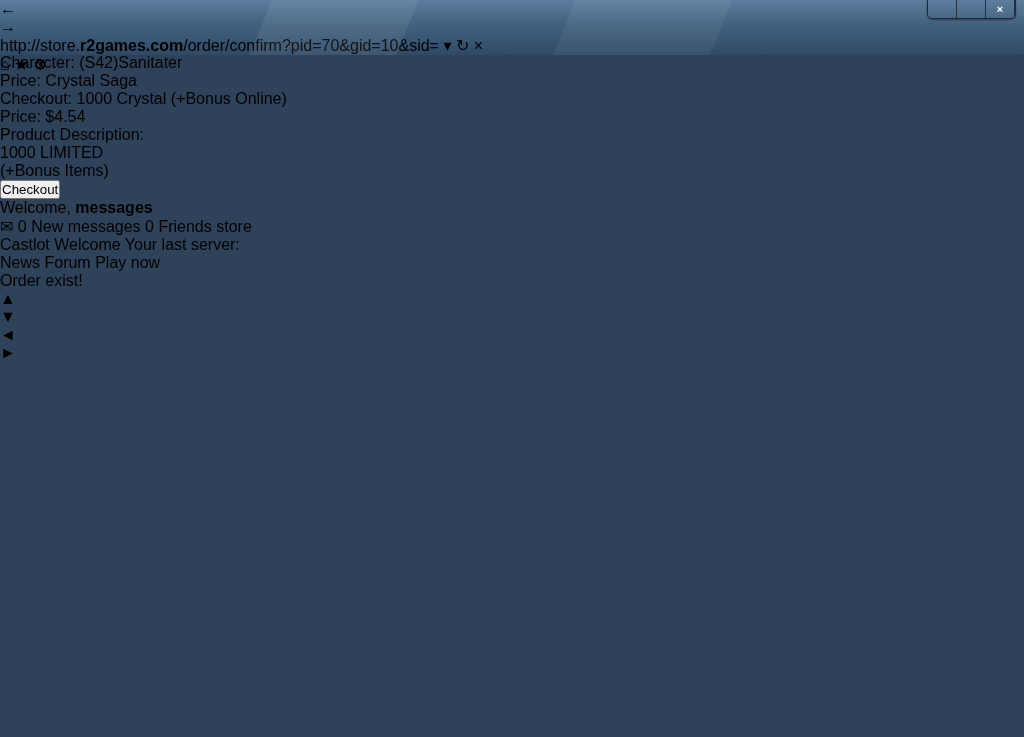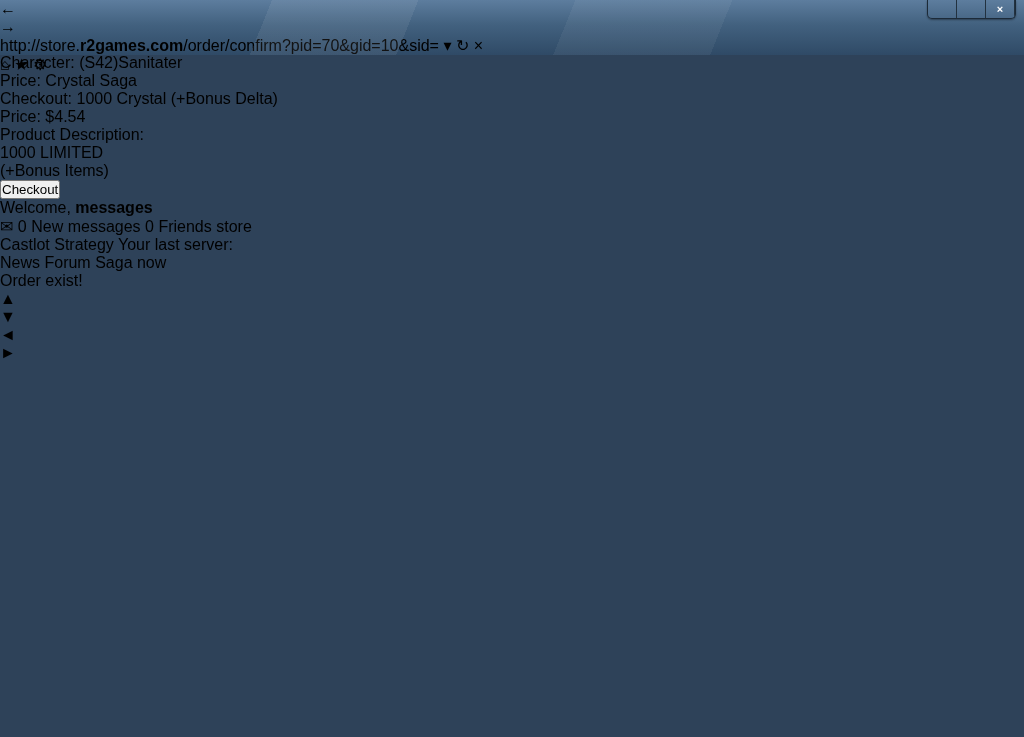--- a/index.html
+++ b/index.html
@@ -241,21 +241,21 @@
       <div class="order-row">
         <span class="order-label">Character:</span>
         <span class="order-value">(S42)Sanitater</span>
       </div>
       <div class="order-row">
         <span class="order-label">Price:</span>
         <span class="order-value">Crystal Saga</span>
       </div>
       <div class="order-row">
         <span class="order-label">Checkout:</span>
-        <span class="order-value">1000 Crystal (+Bonus Delta)</span>
+        <span class="order-value">1000 Crystal (+Bonus Online)</span>
       </div>
       <div class="order-row">
         <span class="order-label">Price:</span>
         <span class="order-value">$4.54</span>
       </div>
       <div class="order-row">
         <span class="order-label">Product Description:</span>
         <span class="order-value"></span>
       </div>
     </div>
@@ -288,33 +288,33 @@
       <span class="stat-count">0</span>
       <span class="stat-label">New messages</span>
       <span class="person-icon"></span>
       <span class="stat-count">0</span>
       <span class="stat-label">Friends store</span>
     </div>
 
     <div class="game-card">
       <span class="chev chev-left"></span>
       <span class="game-name">Castlot</span>
-      <span class="game-genre">Strategy</span>
+      <span class="game-genre">Welcome</span>
       <span class="game-server">Your last server:</span>
       <span class="chev chev-right"></span>
     </div>
     <div class="side-divider-bot"></div>
 
     <div class="quick-links">
       <span class="news-icon"></span>
       <span>News</span>
       <span class="forum-icon"></span>
       <span>Forum</span>
       <span class="play-icon"></span>
-      <span>Saga now</span>
+      <span>Play now</span>
     </div>
   </div>
 </div>
 
 <div class="dialog">
   <div class="dialog-msg">Order exist!</div>
 </div>
 
 <div class="vscroll">
   <div class="btn up">▲</div>

